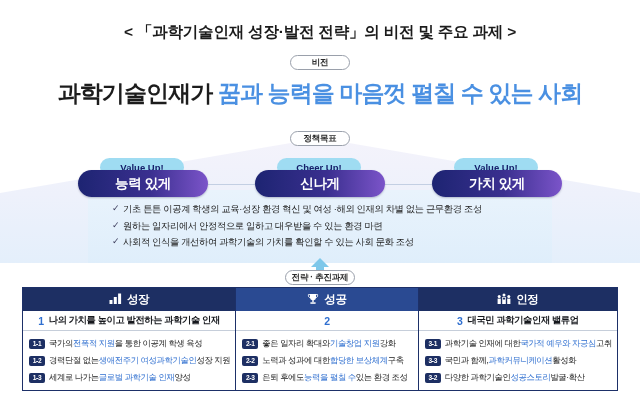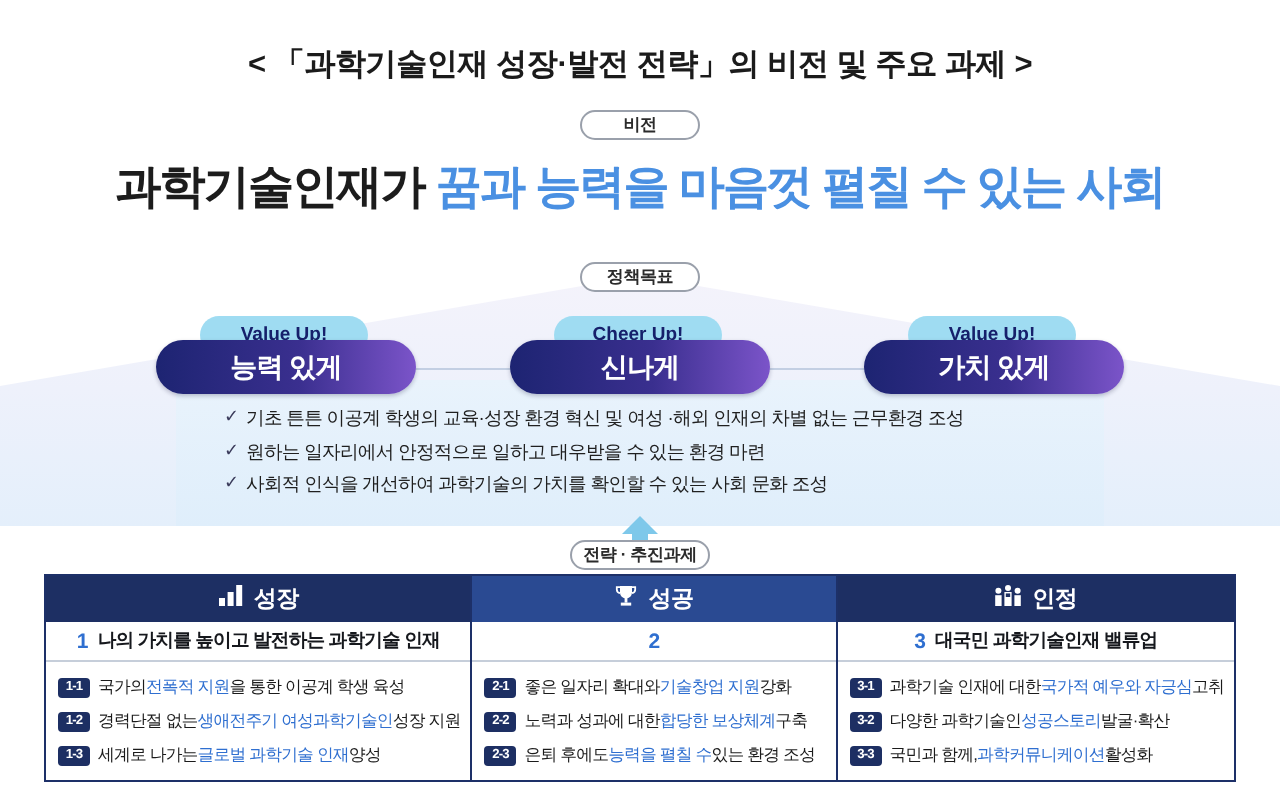--- a/index.html
+++ b/index.html
@@ -344,28 +344,28 @@
         <span>대국민 과학기술인재 밸류업</span>
       </div>
       <div class="col-tasks">
         <div class="task-row">
           <span class="task-badge">3-1</span>
           <span>과학기술 인재에 대한 </span>
           <span class="tk-blue">국가적 예우와 자긍심</span>
           <span> 고취</span>
         </div>
         <div class="task-row">
+          <span class="task-badge">3-3</span>
+          <span>국민과 함께, </span>
+          <span class="tk-blue">과학커뮤니케이션</span>
+          <span> 활성화</span>
+        </div>
+        <div class="task-row">
           <span class="task-badge">3-2</span>
           <span>다양한 과학기술인 </span>
           <span class="tk-blue">성공스토리</span>
           <span> 발굴·확산</span>
         </div>
-        <div class="task-row">
-          <span class="task-badge">3-3</span>
-          <span>국민과 함께, </span>
-          <span class="tk-blue">과학커뮤니케이션</span>
-          <span> 활성화</span>
-        </div>
       </div>
     </div>
 
   </div>
 </div>
 
 </body></html>

